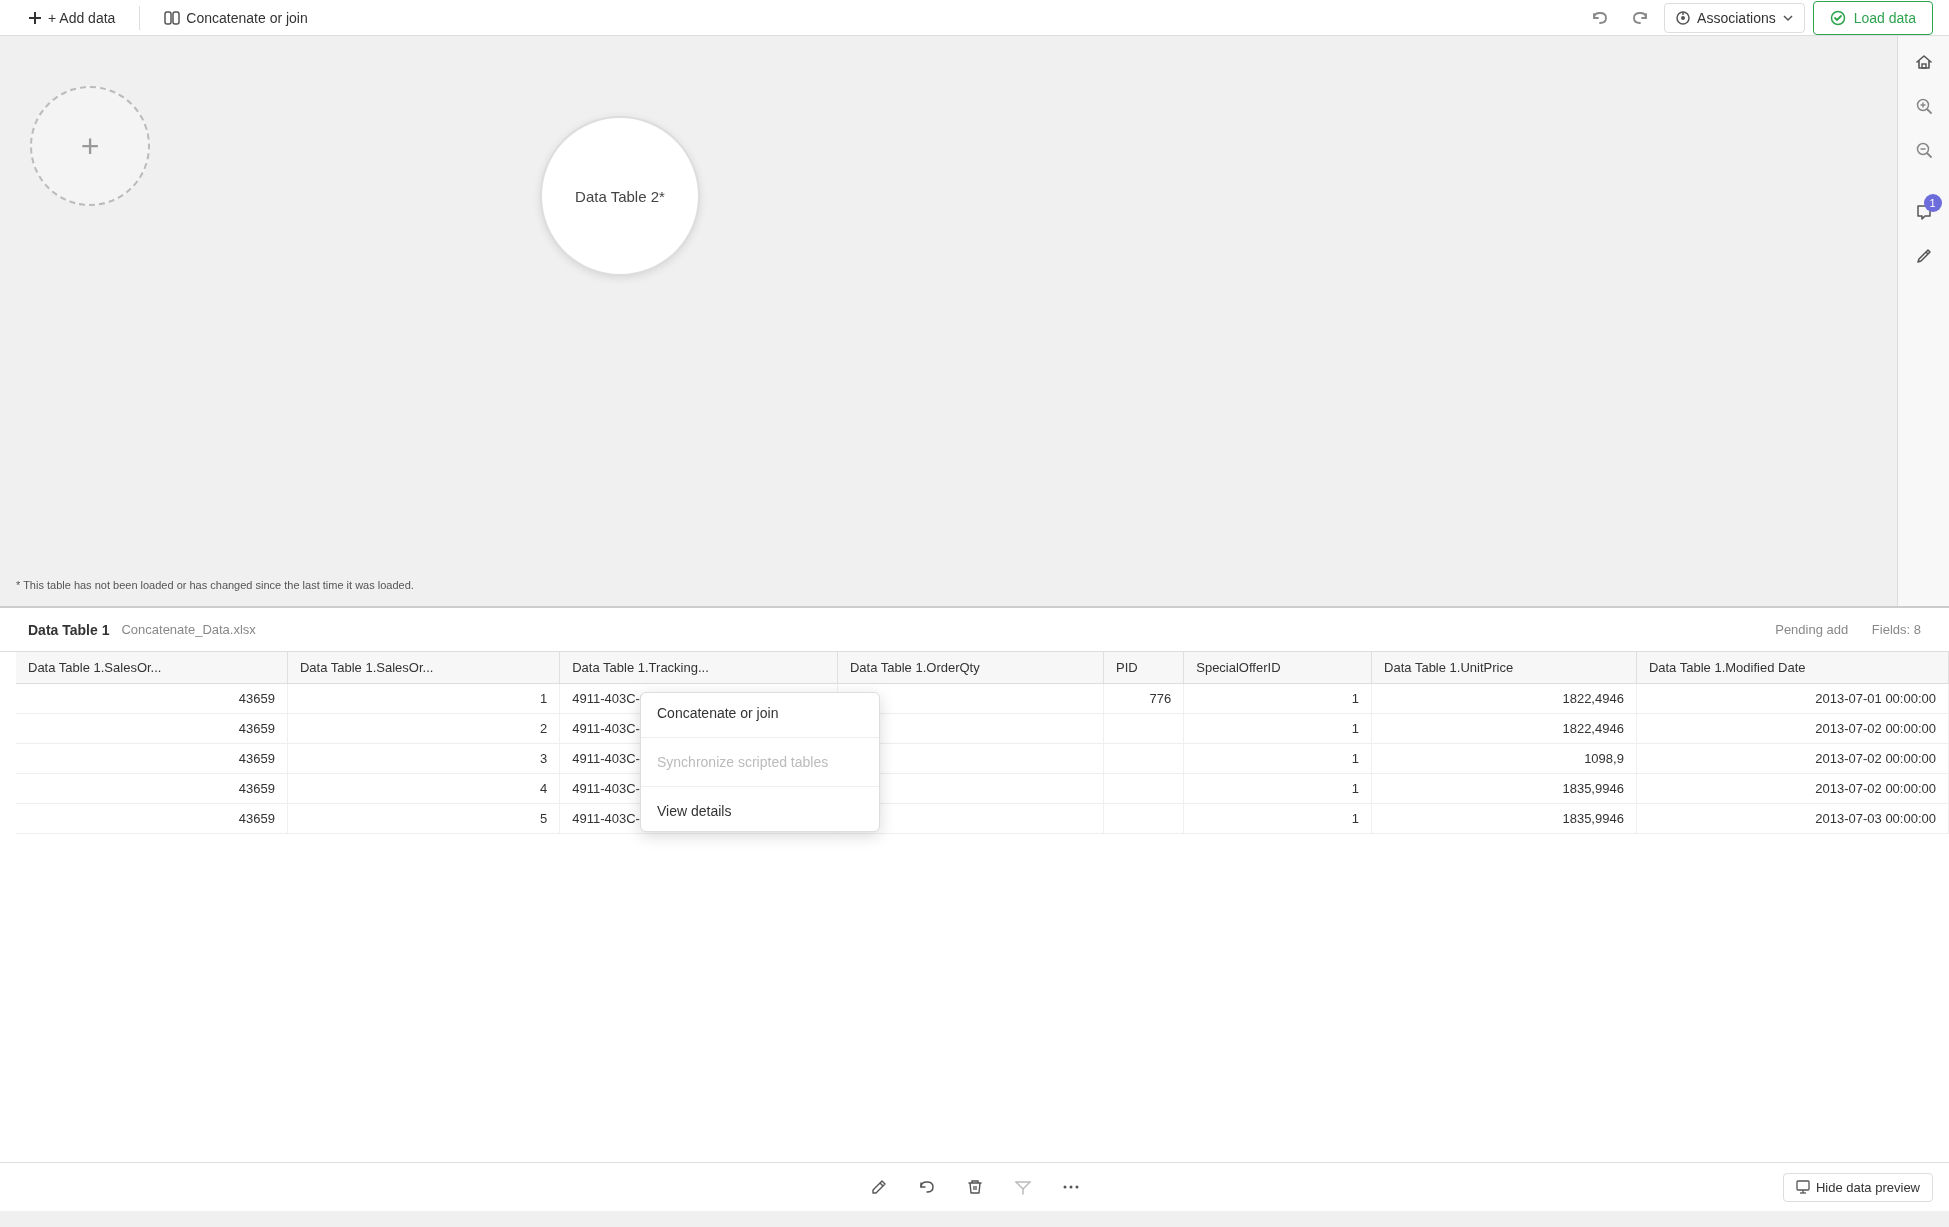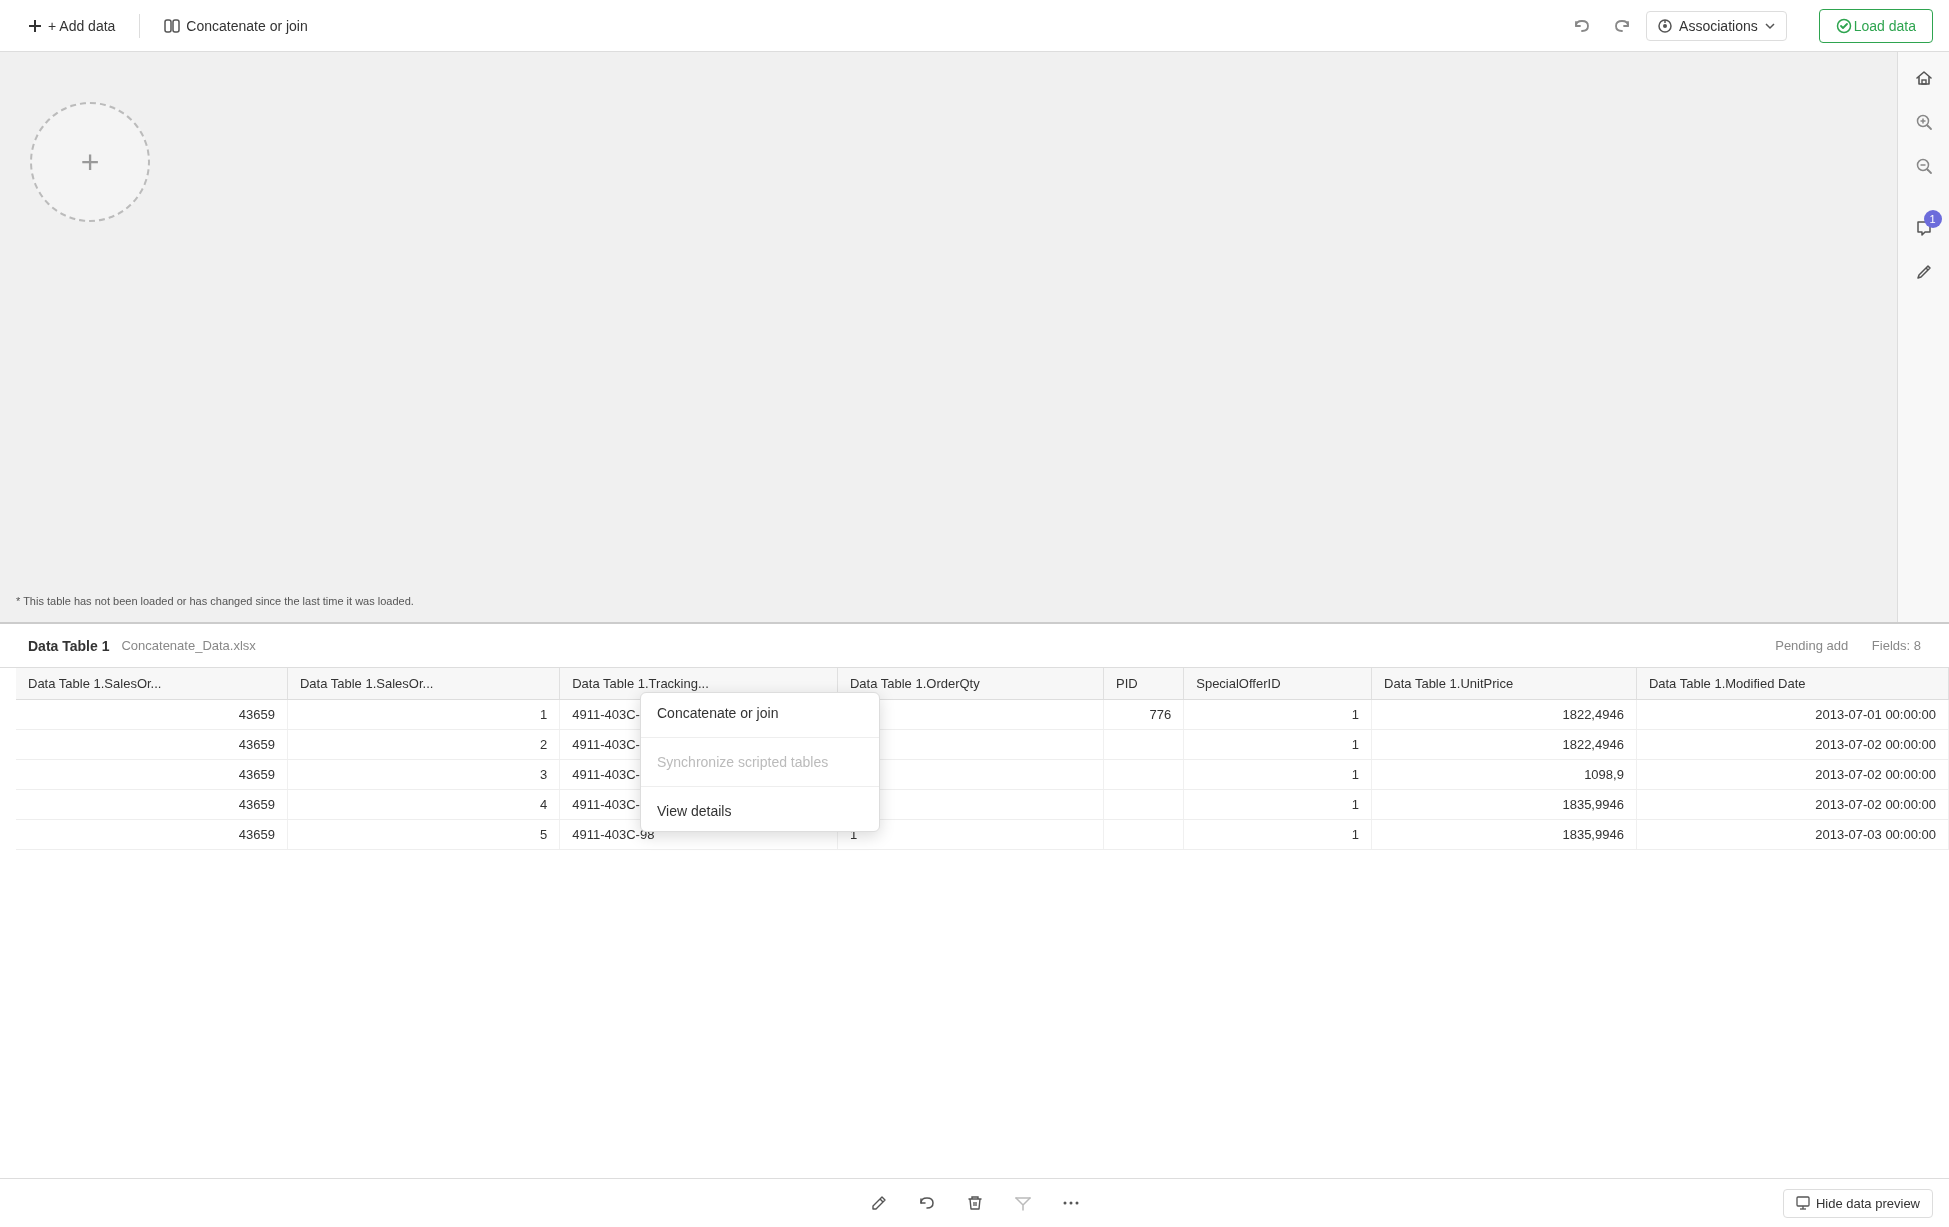--- a/index.html
+++ b/index.html
@@ -1,20 +1,20 @@
 <!DOCTYPE html>
 <html><head>
   <meta charset="utf-8">
   <style>
     * { box-sizing: border-box; margin: 0; padding: 0; }
     body { font-family: -apple-system, BlinkMacSystemFont, 'Segoe UI', sans-serif; background: #f0f0f0; width: 1949px; height: 1227px; overflow: hidden; }
 
     
     .toolbar {
-      display: flex; align-items: center; height: 52px;
+      display: flex; align-items: center; height: 36px;
       background: #fff; border-bottom: 1px solid #ddd;
       padding: 0 16px; gap: 8px; position: relative;
     }
     .toolbar-btn {
       display: flex; align-items: center; gap: 6px;
       padding: 6px 12px; border: none; background: none;
       cursor: pointer; font-size: 14px; color: #333;
     }
     .toolbar-sep { width: 1px; height: 24px; background: #ddd; margin: 0 4px; }
     .toolbar-right { margin-left: auto; display: flex; align-items: center; gap: 8px; }
@@ -22,24 +22,24 @@
       width: 32px; height: 32px; border: none; background: none;
       cursor: pointer; display: flex; align-items: center; justify-content: center;
       color: #666; font-size: 16px; border-radius: 4px;
     }
     .associations-btn {
       display: flex; align-items: center; gap: 6px;
       padding: 6px 10px; border: 1px solid #ddd; border-radius: 4px;
       background: #fff; cursor: pointer; font-size: 14px; color: #333;
     }
     .load-data-btn {
-      display: flex; align-items: center; gap: 2px;
+      display: flex; align-items: center; gap: 8px;
       padding: 8px 16px; border: none; border-radius: 4px;
       background: #fff; cursor: pointer; font-size: 14px; color: #2ea44f;
-      font-weight: 500; border: 1px solid #2ea44f; margin-left: 24px;
+      font-weight: 500; border: 1px solid #2ea44f;
     }
 
     
     .canvas-area {
       position: relative; background: #f0f0f0;
       width: 100%; height: 570px; overflow: hidden;
     }
     .add-circle {
       position: absolute; top: 50px; left: 30px;
       width: 120px; height: 120px; border-radius: 50%;
@@ -220,20 +220,23 @@
     </button>
   </div>
 </div>
 
 <div class="canvas-area">
 
   <div class="add-circle">
     <span>+</span>
   </div>
 
+  <div class="data-node data-node-2">
+    <span style="font-size:15px; color:#444;">Data Table 2*</span>
+  </div>
 
 
   <div class="warning-text">
     <span>* This table has not been loaded or has changed since the last time it was loaded.</span>
   </div>
 
   <div class="right-tools">
     <button class="right-tool-btn">
       <svg width="18" height="18" viewBox="0 0 18 18" fill="none">
         <path d="M2 9 L9 3 L16 9" stroke="#555" stroke-width="1.6" fill="none" stroke-linecap="round" stroke-linejoin="round"></path>

